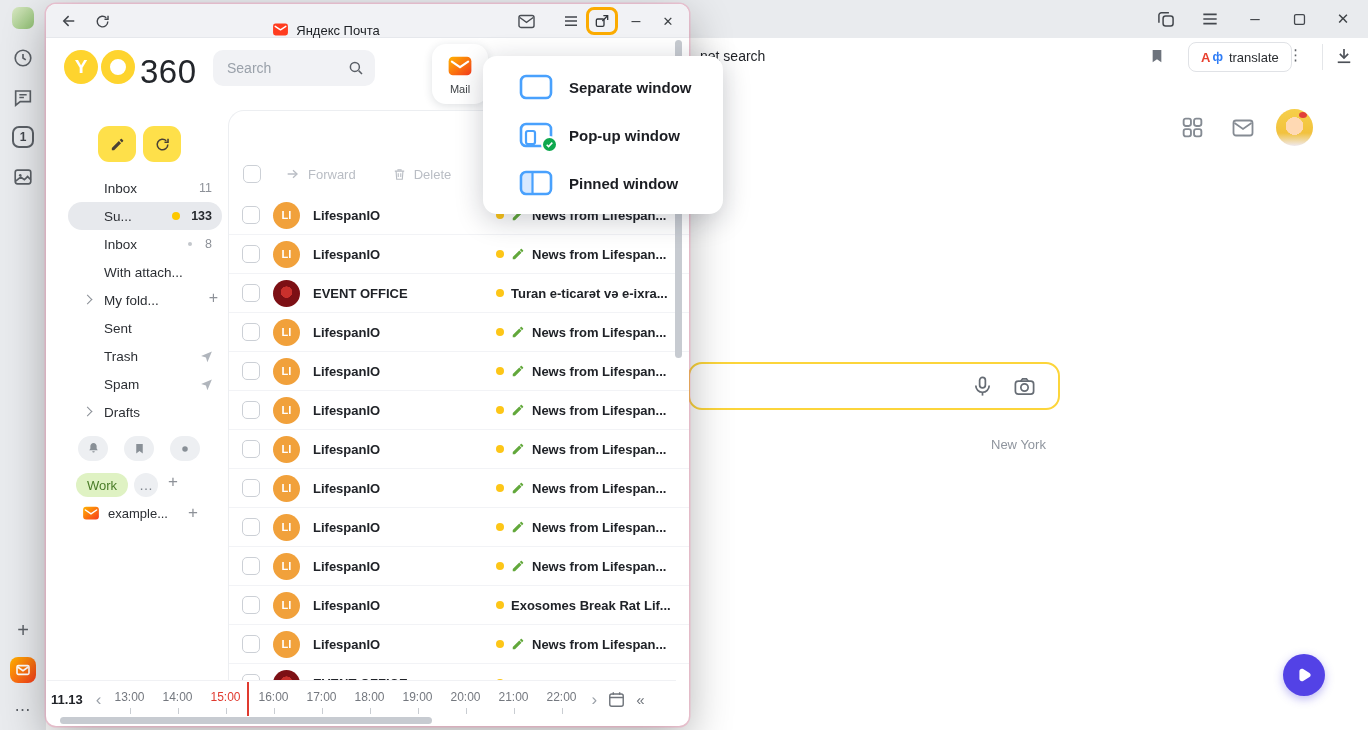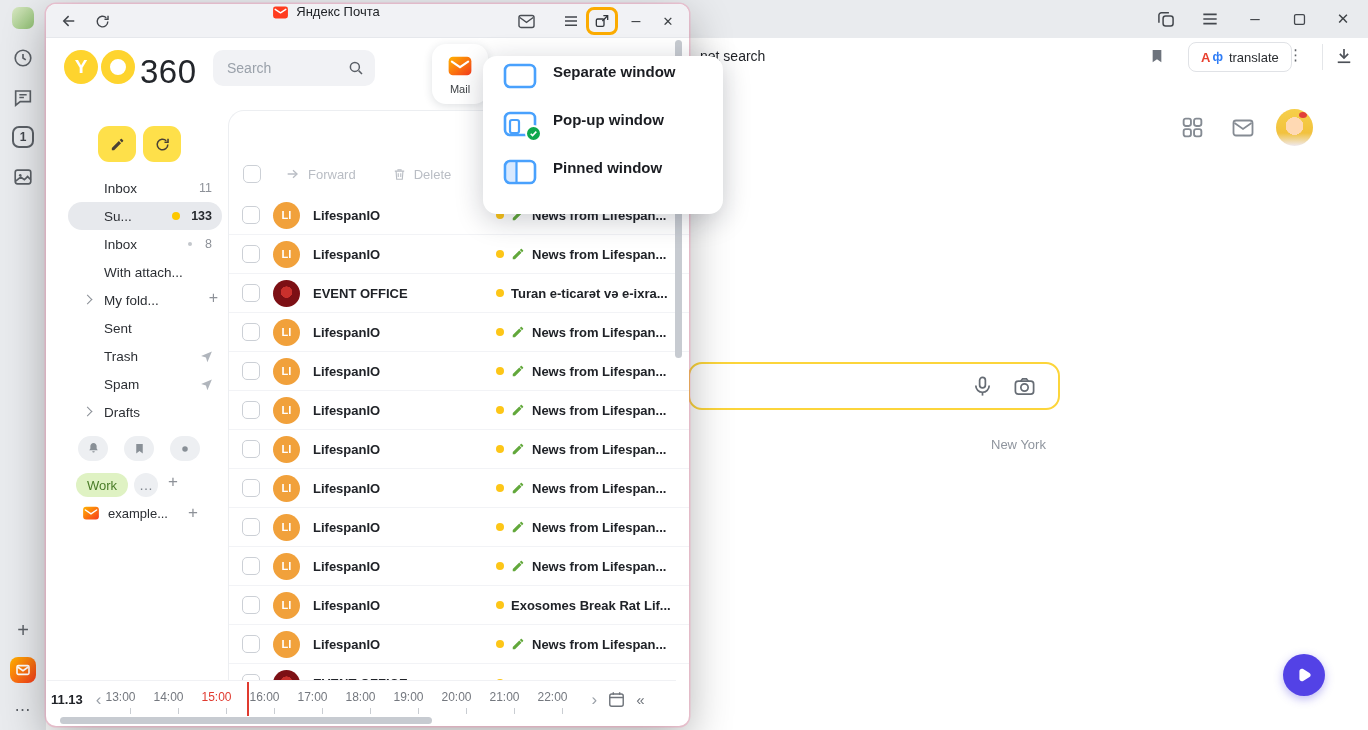--- a/index.html
+++ b/index.html
@@ -41,21 +41,21 @@
 .mic-ic{position:absolute;right:64px;top:11px;cursor:pointer}
 .cam-ic{position:absolute;right:22px;top:11px;cursor:pointer}
 .location-hint{position:absolute;left:991px;top:437px;font-size:13px;color:#8f959e}
 .alice-btn{position:absolute;left:1283px;top:654px;width:42px;height:42px;border-radius:50%;background:#5342e6;display:flex;align-items:center;justify-content:center;cursor:pointer;box-shadow:0 3px 10px rgba(64,50,220,.35);z-index:2}
 
 
 .popup{position:absolute;left:46px;top:4px;width:643px;height:722px;background:#fff;border-radius:10px;z-index:10;overflow:hidden;
  box-shadow:0 0 0 1.5px rgba(243,130,165,.35),0 14px 44px rgba(0,0,0,.30)}
 .p-header{position:absolute;left:0;top:0;right:0;height:34px;background:#f1f2f5;border-bottom:1px solid #e6e8ec;z-index:8}
 .ph-ic{position:absolute;top:7px;width:20px;height:20px;display:flex;align-items:center;justify-content:center;cursor:pointer;color:#43474d}
-.ph-title{position:absolute;left:150px;width:260px;top:0;height:34px;display:flex;align-items:flex-start;justify-content:center;gap:7px;font-size:13px;color:#202327}
+.ph-title{position:absolute;left:150px;width:260px;top:0;height:34px;display:flex;align-items:flex-end;justify-content:center;gap:7px;font-size:13px;color:#202327}
 .ph-glyph{font-size:16px;color:#3f4347;line-height:1}
 .hl-box{position:absolute;left:540px;top:3px;width:32px;height:28px;border:3px solid #fbab00;border-radius:8px;display:flex;align-items:center;justify-content:center;cursor:pointer}
 
 .logo-y{position:absolute;left:18px;top:46px;width:34px;height:34px;border-radius:50%;background:#fed42e;color:#fff;font-weight:700;font-size:19px;display:flex;align-items:center;justify-content:center}
 .logo-o{position:absolute;left:55px;top:46px;width:34px;height:34px;border-radius:50%;border:9px solid #fed42e}
 .logo-360{position:absolute;left:94px;top:49px;font-size:33px;font-weight:400;color:#23262b;letter-spacing:.5px}
 .p-search{position:absolute;left:167px;top:46px;width:162px;height:36px;background:#f1f2f5;border-radius:10px}
 .p-search input{width:100%;height:100%;background:transparent;border:0;outline:0;padding:0 36px 0 14px;font:14px "Liberation Sans",sans-serif;color:#333}
 .p-search input::placeholder{color:#9aa1aa}
 .p-search .mag{position:absolute;right:10px;top:9px}
@@ -101,34 +101,34 @@
 .msender{margin-left:13px;width:183px;font-weight:700;font-size:13px;color:#202328;white-space:nowrap;overflow:hidden;flex:none}
 .mright{flex:1;display:flex;align-items:center;gap:7px;overflow:hidden;min-width:0}
 .mdot{width:8px;height:8px;border-radius:50%;background:#fdc617;flex:none}
 .mpencil{flex:none;display:flex}
 .msubject{font-weight:700;font-size:13px;color:#202328;white-space:nowrap;overflow:hidden}
 
 .timeline{position:absolute;left:1px;right:13px;bottom:8px;height:38px;background:#fff;border-top:1px solid #f0f1f4;display:flex;align-items:center;z-index:6}
 .tl-date{margin-left:4px;font-size:13px;font-weight:700;color:#202328}
 .tl-nav{font-size:17px;color:#9aa0a8;margin-left:13px;cursor:pointer;line-height:1}
 .tl-times{display:flex;margin-left:4px;height:100%}
-.tslot{width:48px;position:relative;text-align:left;padding-top:6px}
+.tslot{width:48px;position:relative;text-align:center;padding-top:6px}
 .tlabel{font-size:12px;color:#74787f}
 .tslot::after{content:"";position:absolute;left:50%;bottom:4px;width:1px;height:6px;background:#c9cdd2}
 .tslot.f-current .tlabel{color:#e03a2f}
 .tslot.f-current::before{content:"";position:absolute;right:1px;top:1px;height:34px;width:2px;background:#e03a2f}
 .tl-next{margin-left:6px}
 .tl-cal{margin-left:10px;cursor:pointer}
 .tl-collapse{font-size:15px;color:#6f747b;margin-left:10px;cursor:pointer}
 .v-scroll{position:absolute;right:7px;top:36px;width:7px;height:318px;background:#c7cbd1;border-radius:4px;z-index:7;cursor:pointer}
 .h-scroll{position:absolute;left:14px;bottom:2px;width:372px;height:7px;background:#c7cbd1;border-radius:4px;z-index:7;cursor:pointer}
 
 
 .dropdown{position:absolute;left:483px;top:56px;width:240px;background:#fff;border-radius:14px;box-shadow:0 6px 28px rgba(20,25,40,.22);padding:7px 0;z-index:50}
-.dd-item{height:48px;display:flex;align-items:flex-start;padding-left:20px;gap:16px;cursor:pointer}
+.dd-item{height:48px;display:flex;align-items:center;padding-left:36px;gap:16px;cursor:pointer}
 .dd-icon{position:relative;width:34px;height:26px;flex:none}
 .dd-label{font-size:15px;font-weight:600;color:#1b1d22}
 .dd-check{position:absolute;right:-5px;bottom:-5px;width:17px;height:17px;border-radius:50%;background:#0ea84e;border:2px solid #fff;display:flex;align-items:center;justify-content:center}
 </style>
 </head>
 <body>
 
 <div class="page"></div>
 
 <div class="b-sidebar">

